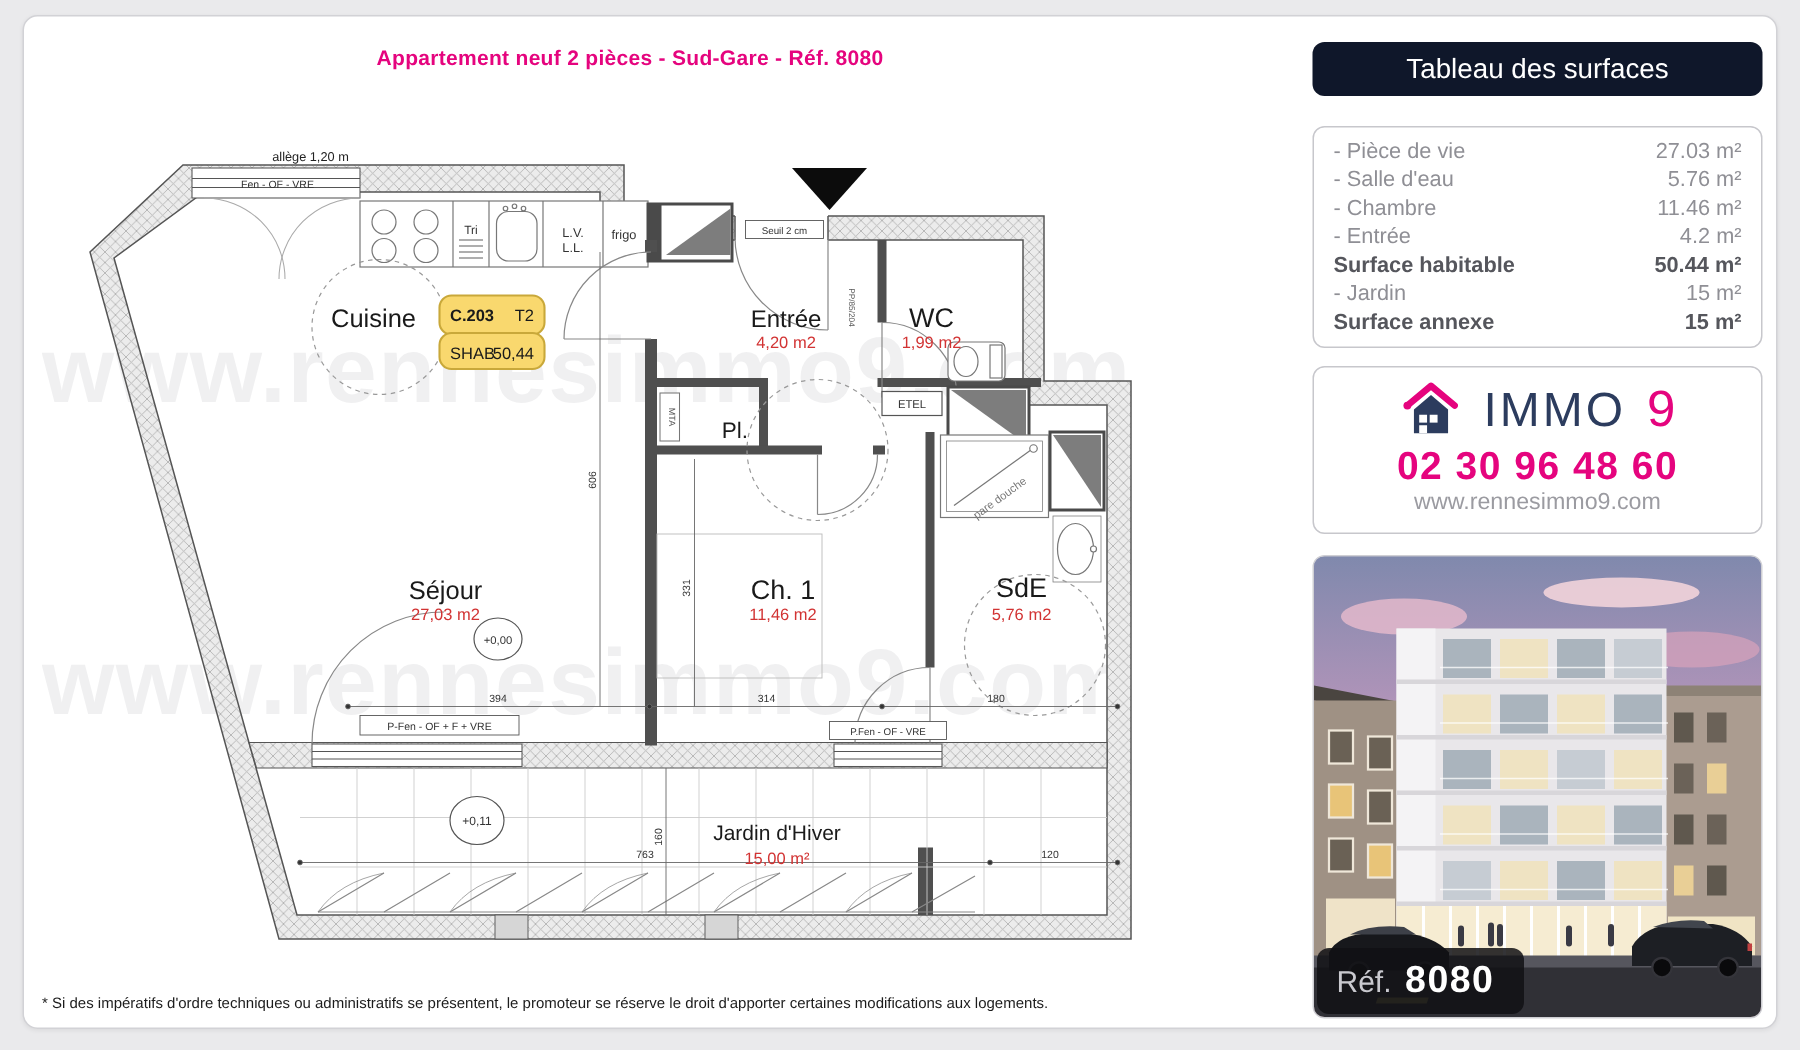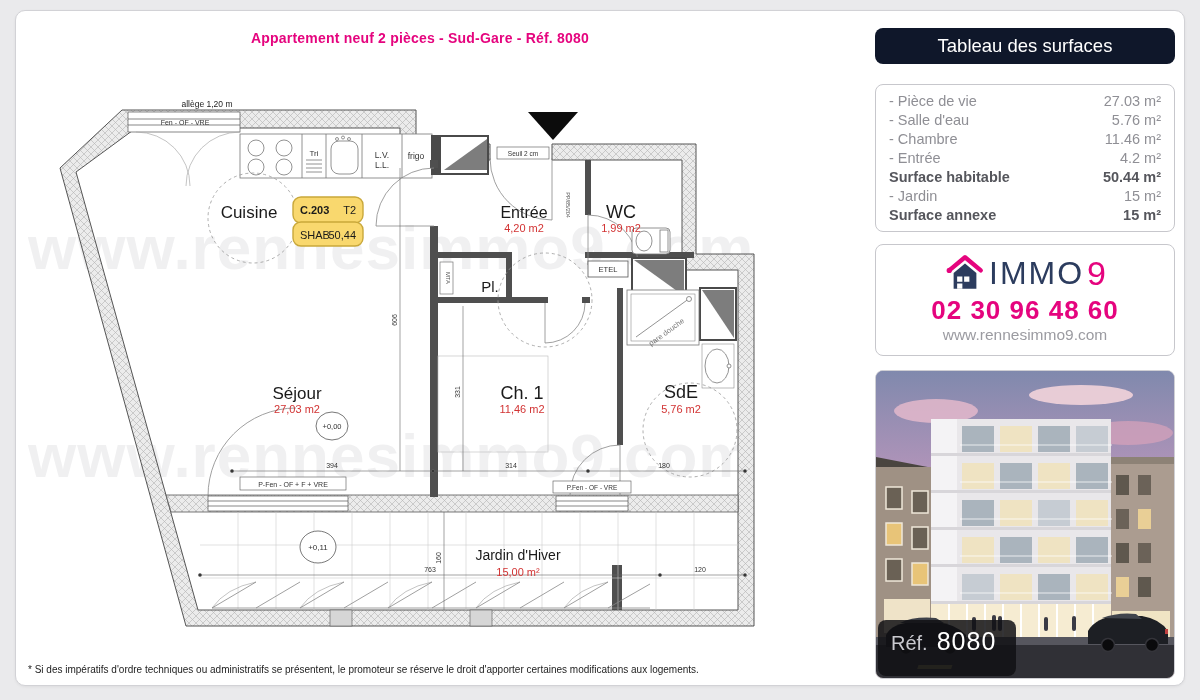--- a/index.html
+++ b/index.html
@@ -31,35 +31,35 @@
   .surfaces-table{
     margin-top:20px;border:1px solid #c7c7cc;border-radius:8px;
     padding:7px 13px 6px 13px;background:#fff;
   }
   .srow{display:flex;justify-content:space-between;font-size:14.5px;line-height:19px;color:#8f8f95;}
   .srow.bold{font-weight:bold;color:#55565c;}
   .agency-card{
     margin-top:12px;border:1px solid #c7c7cc;border-radius:8px;background:#fff;
     height:104px;text-align:center;padding-top:6px;
   }
-  .logo-row{display:flex;justify-content:center;align-items:center;gap:3px;height:44px;}
+  .logo-row{display:flex;justify-content:center;align-items:center;gap:14px;height:44px;}
   .logo-immo{font-size:32px;color:#2c3c5e;letter-spacing:2px;font-weight:400;}
   .logo-nine{font-size:34px;color:#e5047e;font-weight:400;}
   .phone{font-size:26px;font-weight:800;color:#e5047e;letter-spacing:1px;line-height:30px;}
   .website{font-size:15.5px;color:#9b9ba1;line-height:20px;}
   .photo-card{
     margin-top:14px;height:307px;border-radius:8px;overflow:hidden;position:relative;
     border:1px solid #cfcfd4;background:#8089ad;
   }
   .ref-badge{
     position:absolute;left:2px;bottom:2px;background:rgba(16,16,20,.85);
-    border-radius:8px;padding:7px 20px 20px 13px;display:flex;align-items:baseline;gap:9px;
+    border-radius:8px;padding:7px 20px 8px 13px;display:flex;align-items:baseline;gap:9px;
   }
   .ref-label{color:#c9c9cf;font-size:20px;font-weight:300;}
-  .ref-value{color:#ffffff;font-size:25px;font-weight:400;letter-spacing:1px;}
+  .ref-value{color:#ffffff;font-size:25px;font-weight:700;letter-spacing:1px;}
   .disclaimer{
     position:absolute;left:28px;top:664px;font-size:10px;color:#1c1c1c;z-index:5;
   }
 </style>
 </head>
 <body>
 
 <div class="main-card"></div>
 
 <div class="plan-title">Appartement neuf 2 pièces - Sud-Gare - Réf. 8080</div>

